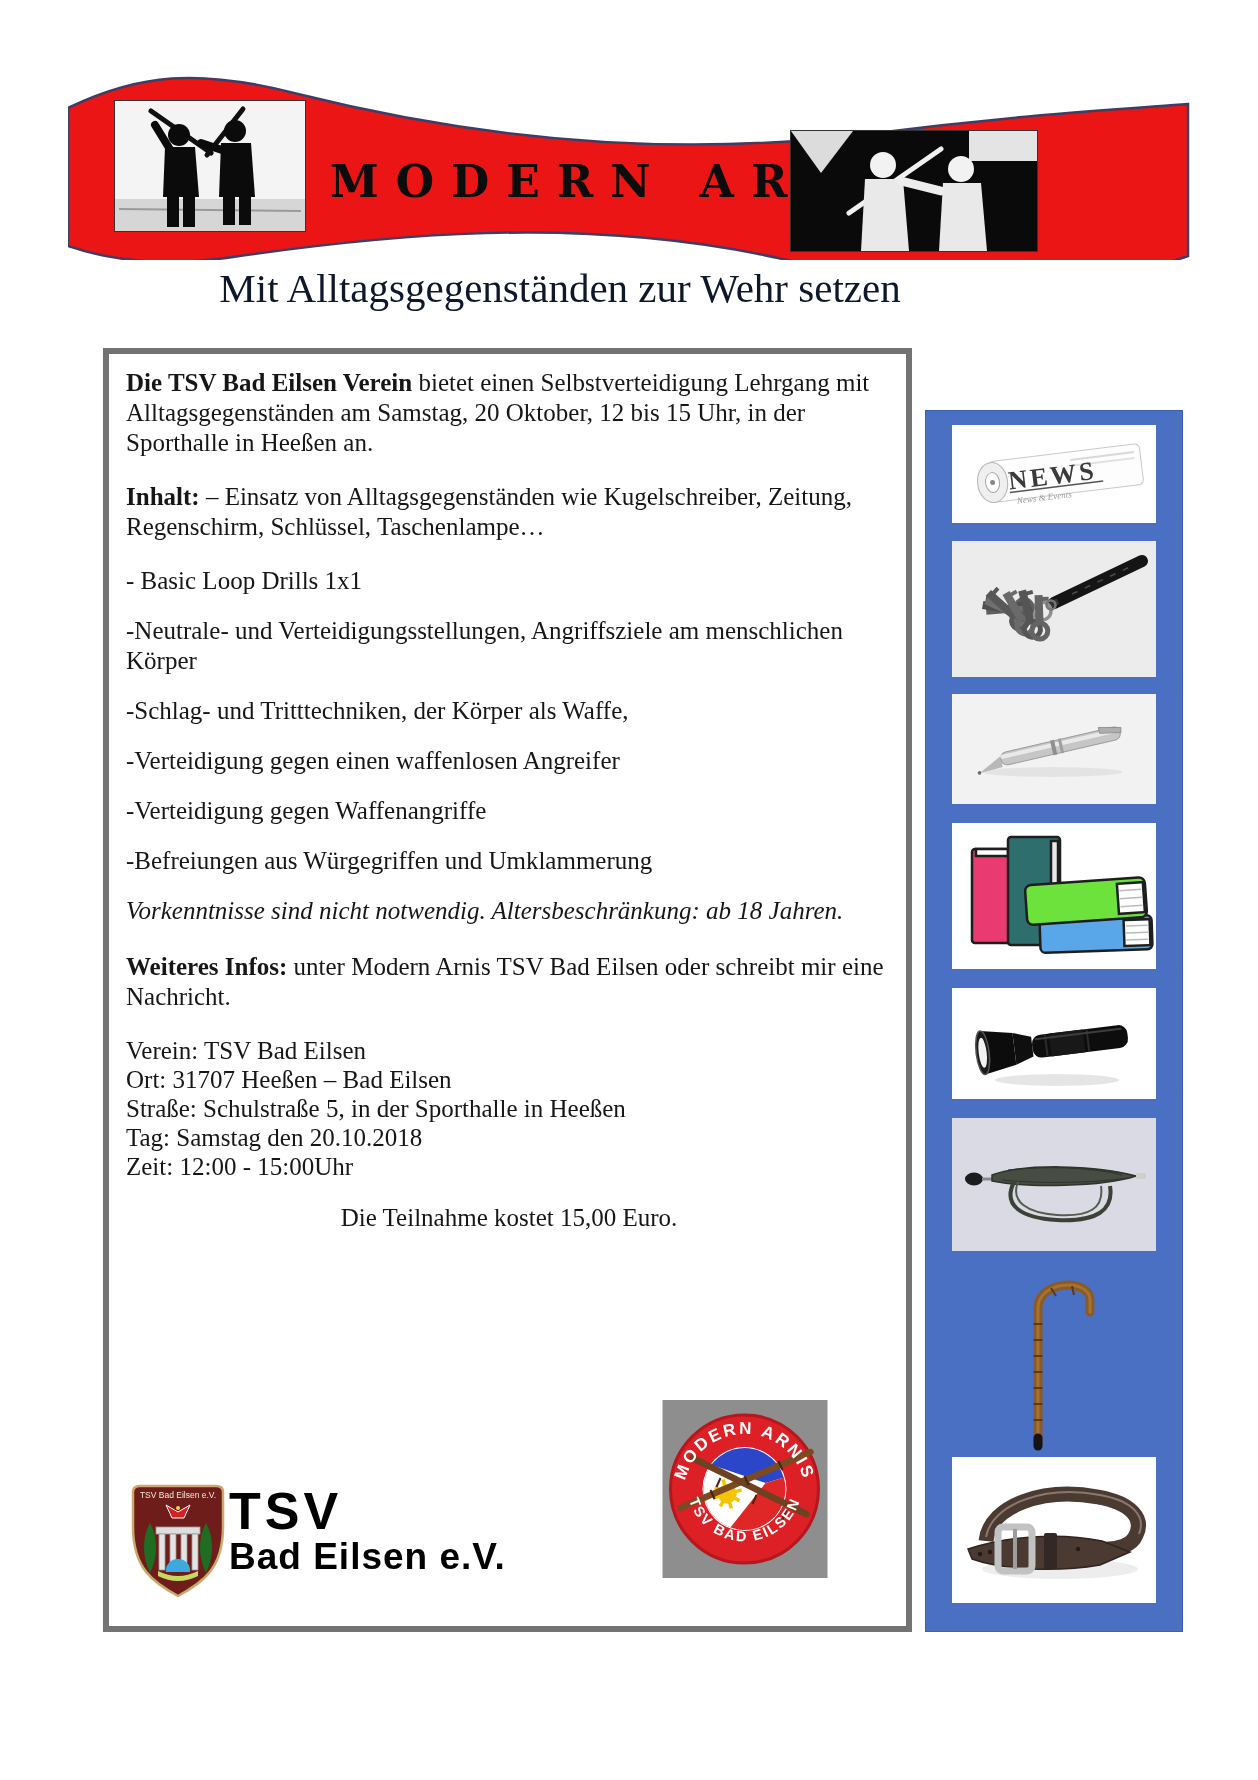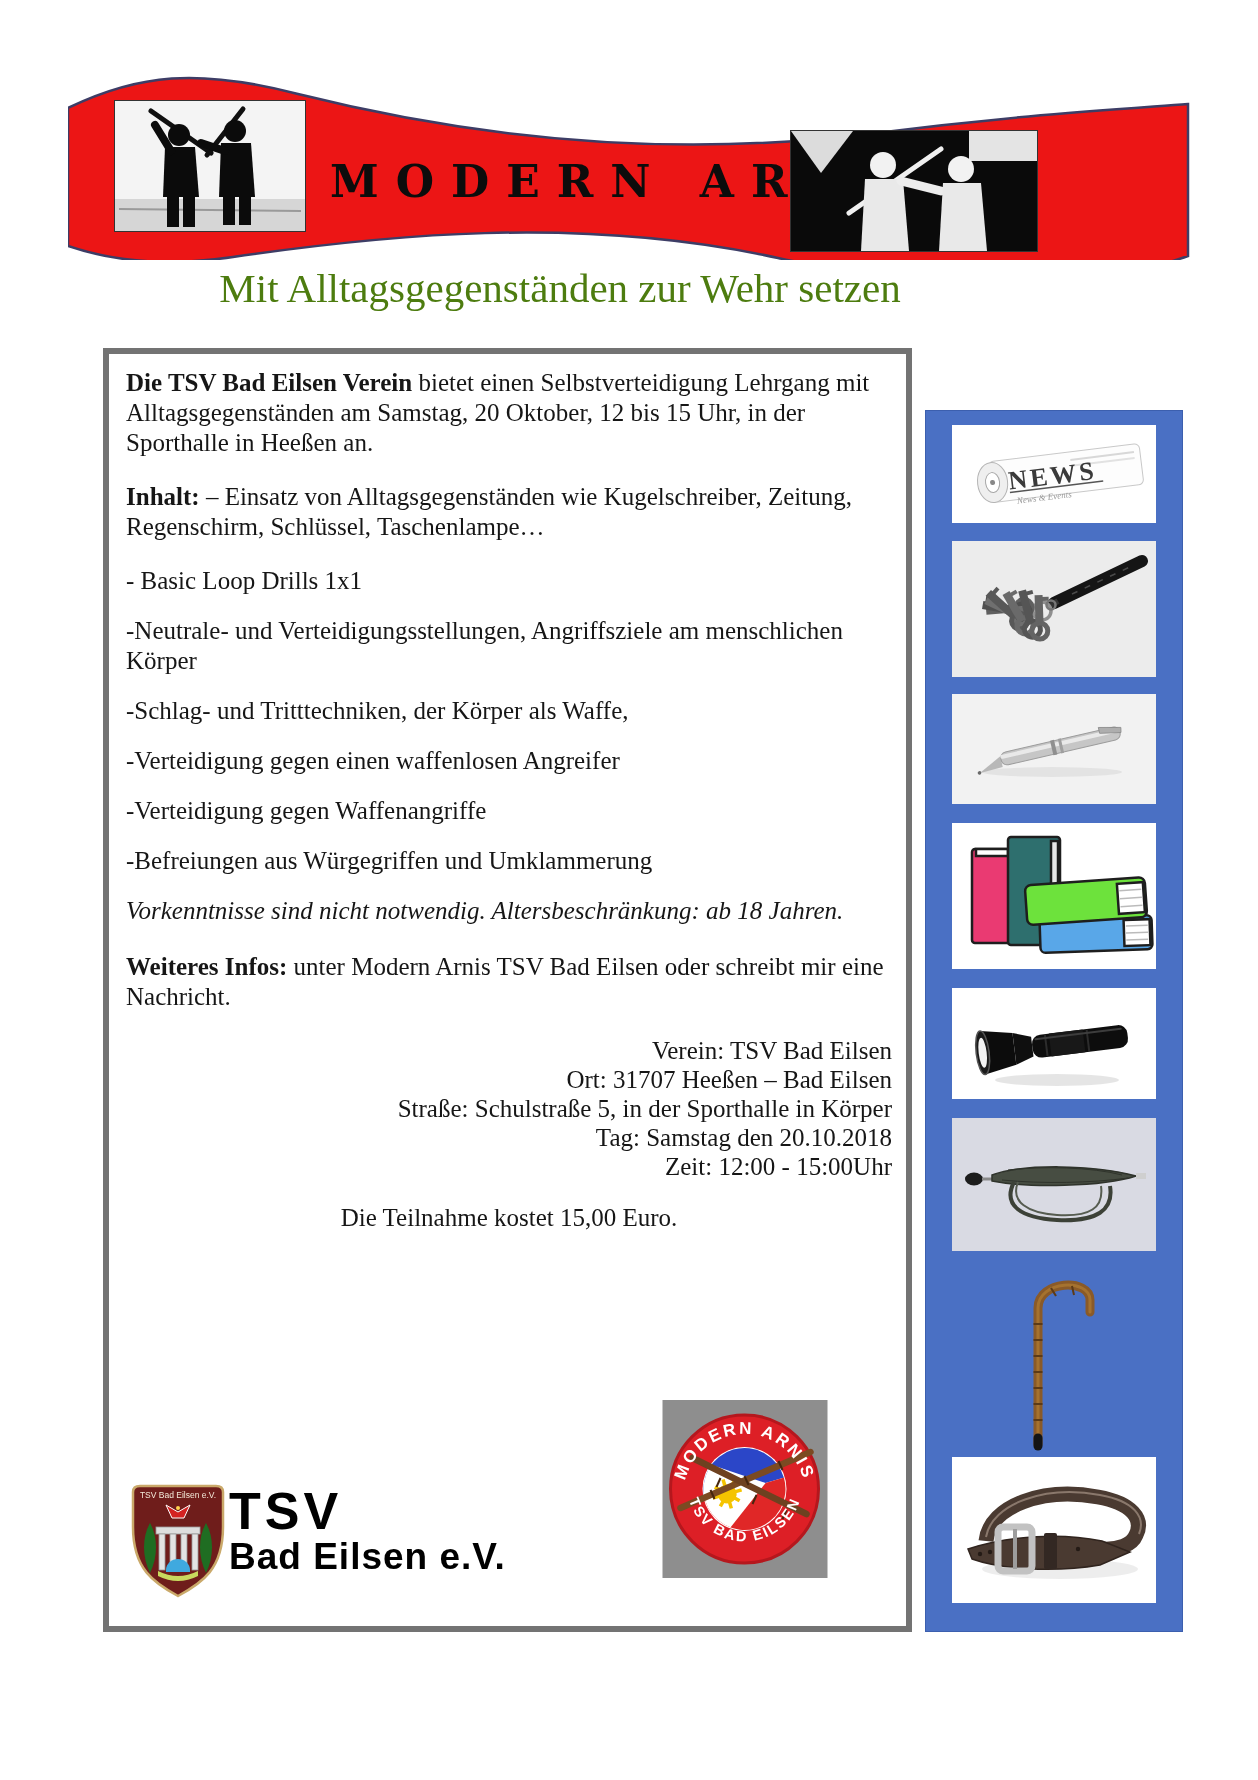--- a/index.html
+++ b/index.html
@@ -9,30 +9,30 @@
   .banner{position:absolute;left:68px;top:60px;width:1122px;height:200px;}
   .banner-svg{position:absolute;left:0;top:0;}
   .banner-title{position:absolute;left:262px;top:96px;width:586px;text-align:center;
     font-family:"DejaVu Serif",serif;font-weight:bold;font-size:44px;letter-spacing:17px;
     color:#0c0c0c;white-space:nowrap;}
   .bphoto{position:absolute;border:1px solid #333;}
   .bphoto-left{left:46px;top:40px;width:190px;height:130px;}
   .bphoto-right{left:722px;top:70px;width:246px;height:120px;}
   
   .page-title{position:absolute;left:60px;top:264px;width:1000px;text-align:center;
-    font-size:41px;color:#4d7c0f;}
+    font-size:41px;color:#0f172a;}
   
   .main-box{position:absolute;left:103px;top:348px;width:797px;height:1272px;
     border:6px solid #737373;background:#fff;}
   .box-text{position:absolute;left:17px;top:14px;width:766px;font-size:25px;line-height:30px;}
   .para{margin:0 0 24px 0;}
   .bullet{margin:0 0 20px 0;}
   .note{font-style:italic;margin:12px 0 26px 0;}
   .details{margin:0 0 22px 0;}
-  .details div{line-height:29px;text-align:right;}
+  .details div{line-height:29px;}
   .price{margin:16px;text-align:center;}
   
   .tsv-logo{position:absolute;left:19px;top:1126px;width:100px;height:120px;}
   .tsv-word{position:absolute;left:120px;top:1130px;color:#000000;
     font-family:"Liberation Sans",sans-serif;font-weight:bold;line-height:1.04;}
   .tsv-word .l1{font-size:52px;letter-spacing:4px;}
   .tsv-word .l2{font-size:37px;letter-spacing:1px;}
   .arnis-logo{position:absolute;left:552px;top:1046px;width:168px;height:178px;}
   
   .side-panel{position:absolute;left:925px;top:410px;width:256px;height:1220px;
@@ -101,21 +101,21 @@
       <p class="bullet">-Neutrale- und Verteidigungsstellungen, Angriffsziele am menschlichen Körper</p>
       <p class="bullet">-Schlag- und Tritttechniken, der Körper als Waffe,</p>
       <p class="bullet">-Verteidigung gegen einen waffenlosen Angreifer</p>
       <p class="bullet">-Verteidigung gegen Waffenangriffe</p>
       <p class="bullet">-Befreiungen aus Würgegriffen und Umklammerung</p>
       <p class="note">Vorkenntnisse sind nicht notwendig. Altersbeschränkung: ab 18 Jahren.</p>
       <p class="para"><b>Weiteres Infos:</b><span> unter Modern Arnis TSV Bad Eilsen oder schreibt mir eine Nachricht.</span></p>
       <div class="details">
         <div>Verein: TSV Bad Eilsen</div>
         <div>Ort: 31707 Heeßen – Bad Eilsen</div>
-        <div>Straße: Schulstraße 5, in der Sporthalle in Körper</div>
+        <div>Straße: Schulstraße 5, in der Sporthalle in Heeßen</div>
         <div>Tag: Samstag den 20.10.2018</div>
         <div>Zeit: 12:00 - 15:00Uhr</div>
       </div>
       <p class="price">Die Teilnahme kostet 15,00 Euro.</p>
     </div>
 
     <svg class="tsv-logo" width="100" height="120" viewBox="0 0 100 118">
       <path d="M50,115 C26,102 5,88 5,46 L5,11 Q5,5 12,5 L88,5 Q95,5 95,11 L95,46 C95,88 74,102 50,115 Z" fill="#6f1d1b" stroke="#caa96a" stroke-width="2.5"></path>
       <text x="50" y="17" text-anchor="middle" font-size="8.5" fill="#f3e9d8" font-family="Liberation Sans, sans-serif">TSV Bad Eilsen e.V.</text>
       <path d="M38,24 L50,31 L62,24 L56,37 L44,37 Z" fill="#d42222" stroke="#fff" stroke-width="1"></path>

